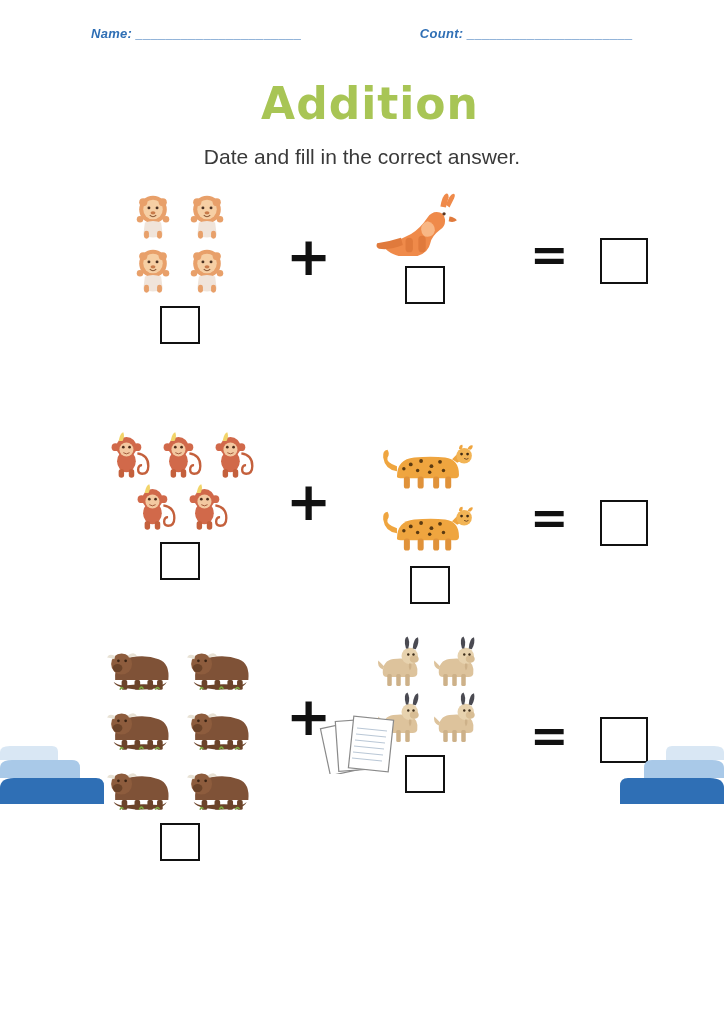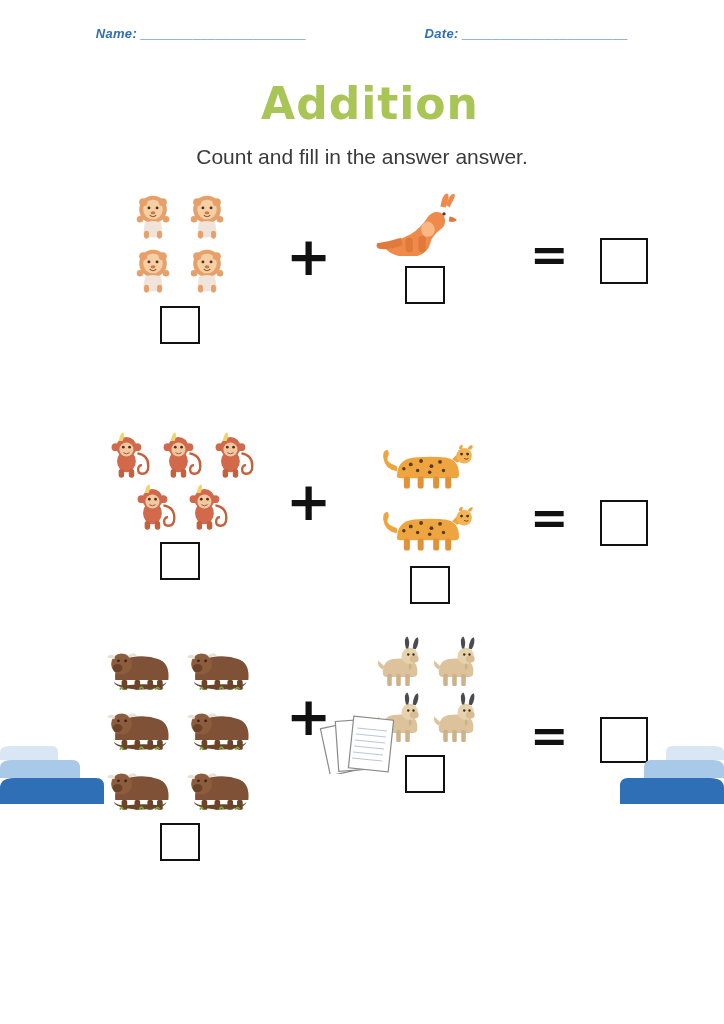--- a/index.html
+++ b/index.html
@@ -152,25 +152,25 @@
 
   svg.animal { display: block; }
 </style>
 </head>
 <body>
 
 <div class="page">
 
   <div class="header-row">
     <div class="header-field">Name: ______________________</div>
-    <div class="header-field">Date: ______________________</div>
+    <div class="header-field">Count: ______________________</div>
   </div>
 
   <div class="title">Addition</div>
-  <div class="subtitle">Count and fill in the answer answer.</div>
+  <div class="subtitle">Date and fill in the correct answer.</div>
 
   <div class="problem" id="problem-1">
     <div class="group group-left">
       <div class="animals cols2" id="p1-left">
           <svg class="animal" width="52" height="52" viewBox="0 0 64 64">
     <circle cx="32" cy="24" r="17" fill="#e8a06a"></circle>
     <circle cx="32" cy="24" r="12" fill="#f6cfa4"></circle>
     <circle cx="20" cy="15" r="5" fill="#e8a06a"></circle>
             <circle cx="44" cy="15" r="5" fill="#e8a06a"></circle>
     <circle cx="27" cy="22" r="1.8" fill="#4a3122"></circle>

